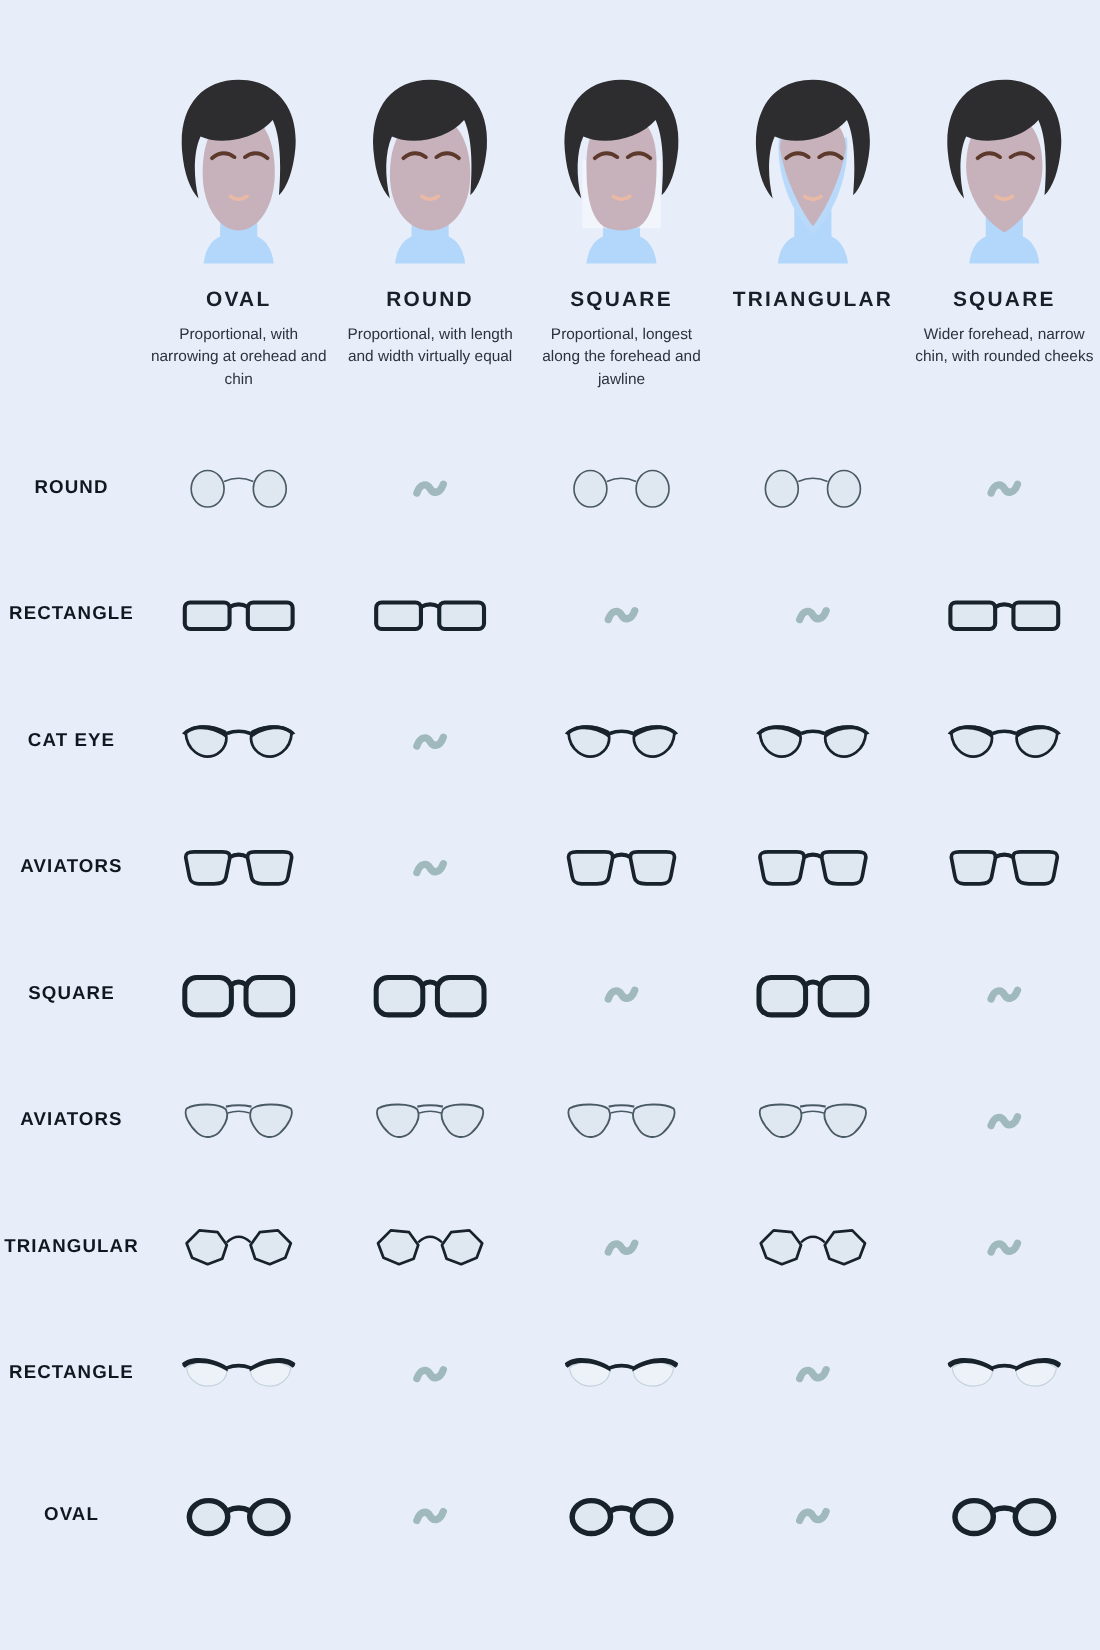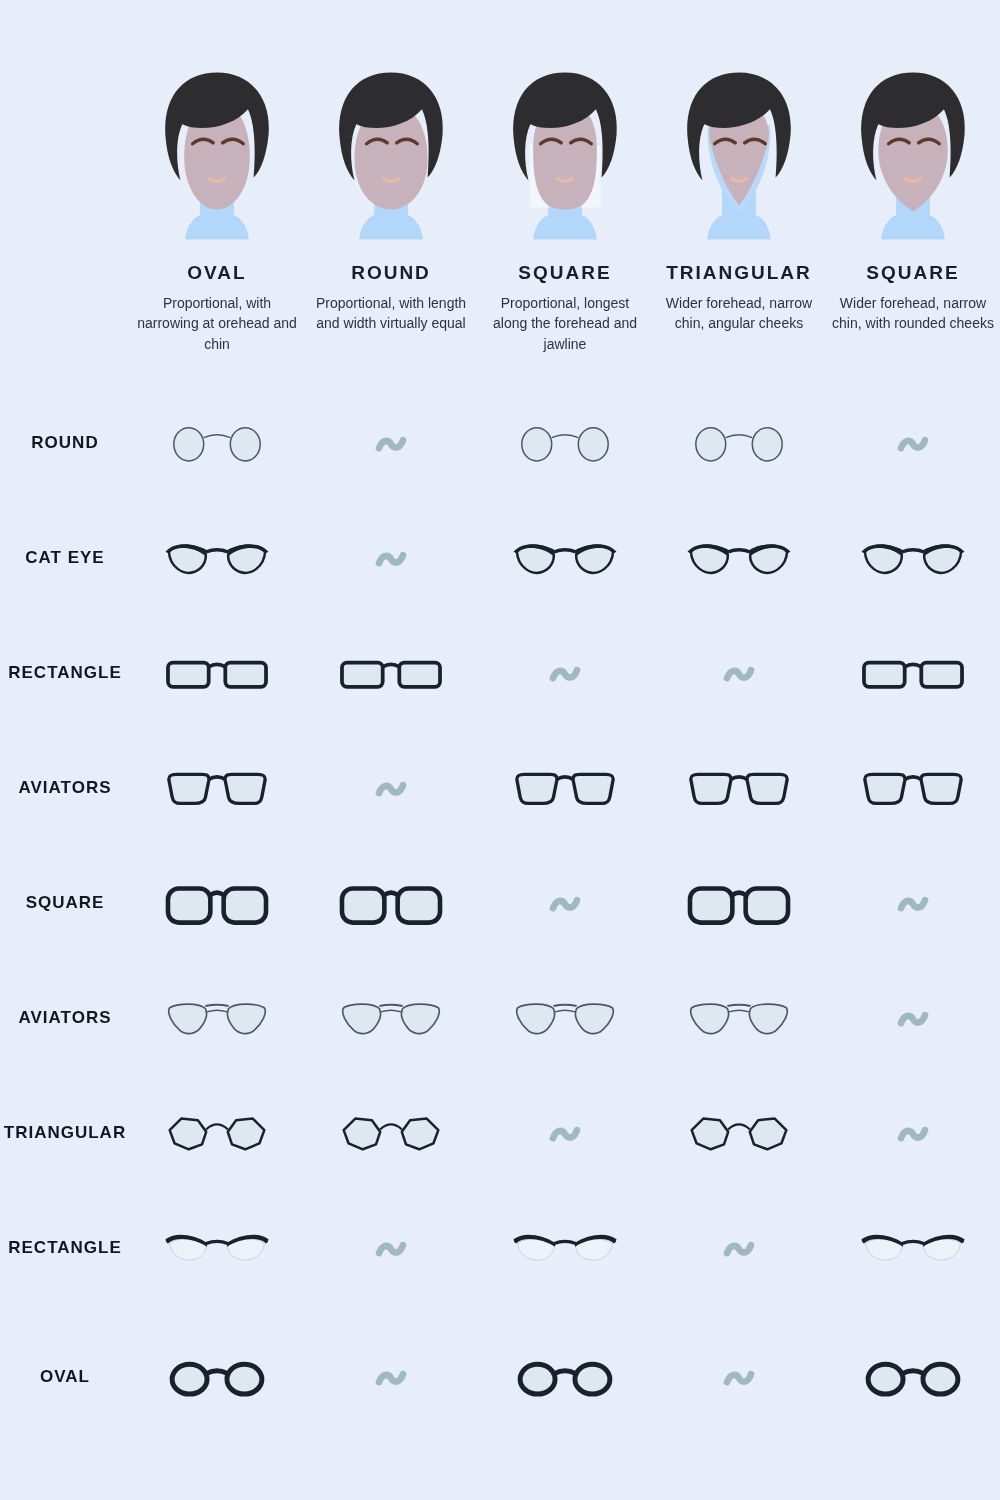--- a/index.html
+++ b/index.html
@@ -68,21 +68,20 @@
         <svg class="face-art" viewBox="0 0 160 190">
           <path d="M62,120 L62,158 C52,162 47,174 46,184 L114,184 C113,174 108,162 98,158 L98,120 Z" fill="#b3d7fa"></path>
           <path d="M47,62 C44,96 58,134 80,156 C102,134 116,96 113,62 Z" fill="#b8d9fa"></path>
           <path d="M80,40 C60,40 49,52 48,72 C52,98 65,128 80,148 C95,128 108,98 112,72 C111,52 100,40 80,40 Z" fill="#c7b2bc"></path>
           <path d="M80,6 C44,6 22,32 25,74 C27,98 33,112 41,121 C36,100 36,76 43,61 C62,70 97,64 113,45 C119,58 122,80 119,118 C127,110 133,94 135,72 C138,32 115,6 80,6 Z" fill="#2d2d30"></path>
           <path d="M54,82 Q65,73 76,81" fill="none" stroke="#5d392b" stroke-width="3.6" stroke-linecap="round"></path>
           <path d="M86,81 Q97,73 108,82" fill="none" stroke="#5d392b" stroke-width="3.6" stroke-linecap="round"></path>
           <path d="M72,119 Q80,125 88,119" fill="none" stroke="#e9b9a4" stroke-width="3.6" stroke-linecap="round"></path>
         </svg>
         <div class="face-label">TRIANGULAR</div>
-        <div class="face-desc">Wider forehead, narrow chin, angular cheeks</div>
       </div>
       <div class="face-col">
         <svg class="face-art" viewBox="0 0 160 190">
           <path d="M62,120 L62,158 C52,162 47,174 46,184 L114,184 C113,174 108,162 98,158 L98,120 Z" fill="#b3d7fa"></path>
           <path d="M80,38 C56,38 43,60 43,90 C43,118 60,142 80,154 C100,142 117,118 117,90 C117,60 104,38 80,38 Z" fill="#c7b2bc"></path>
           <path d="M80,6 C44,6 22,32 25,74 C27,98 33,112 41,121 C36,100 36,76 43,61 C62,70 97,64 113,45 C119,58 122,80 119,118 C127,110 133,94 135,72 C138,32 115,6 80,6 Z" fill="#2d2d30"></path>
           <path d="M54,82 Q65,73 76,81" fill="none" stroke="#5d392b" stroke-width="3.6" stroke-linecap="round"></path>
           <path d="M86,81 Q97,73 108,82" fill="none" stroke="#5d392b" stroke-width="3.6" stroke-linecap="round"></path>
           <path d="M72,119 Q80,125 88,119" fill="none" stroke="#e9b9a4" stroke-width="3.6" stroke-linecap="round"></path>
         </svg>
@@ -131,20 +130,66 @@
             <path d="M49,21 Q65,14 81,21" fill="none" stroke="#4a5a64" stroke-width="1.8"></path>
           </svg>
         </div>
         <div class="cell">
           <svg class="tilde-art" viewBox="0 0 60 40">
             <path d="M12,27 C17,13 26,14 30,21 C34,28 43,29 48,15" stroke="#9fb9bd" stroke-width="10" fill="none" stroke-linecap="round"></path>
           </svg>
         </div>
       </div>
       <div class="row">
+        <div class="row-label">RECTANGLE</div>
+        <div class="cell">
+          <svg class="glasses-art" viewBox="0 0 130 56">
+            <g>
+              <rect x="6" y="15" width="49" height="29" rx="6" fill="#dfe8f0" stroke="#17222b" stroke-width="4.5"></rect>
+            </g>
+            <g transform="translate(130,0) scale(-1,1)">
+              <rect x="6" y="15" width="49" height="29" rx="6" fill="#dfe8f0" stroke="#17222b" stroke-width="4.5"></rect>
+            </g>
+            <path d="M55,20 Q65,14 75,20" fill="none" stroke="#17222b" stroke-width="4.5"></path>
+          </svg>
+        </div>
+        <div class="cell">
+          <svg class="glasses-art" viewBox="0 0 130 56">
+            <g>
+              <rect x="6" y="15" width="49" height="29" rx="6" fill="#dfe8f0" stroke="#17222b" stroke-width="4.5"></rect>
+            </g>
+            <g transform="translate(130,0) scale(-1,1)">
+              <rect x="6" y="15" width="49" height="29" rx="6" fill="#dfe8f0" stroke="#17222b" stroke-width="4.5"></rect>
+            </g>
+            <path d="M55,20 Q65,14 75,20" fill="none" stroke="#17222b" stroke-width="4.5"></path>
+          </svg>
+        </div>
+        <div class="cell">
+          <svg class="tilde-art" viewBox="0 0 60 40">
+            <path d="M12,27 C17,13 26,14 30,21 C34,28 43,29 48,15" stroke="#9fb9bd" stroke-width="10" fill="none" stroke-linecap="round"></path>
+          </svg>
+        </div>
+        <div class="cell">
+          <svg class="tilde-art" viewBox="0 0 60 40">
+            <path d="M12,27 C17,13 26,14 30,21 C34,28 43,29 48,15" stroke="#9fb9bd" stroke-width="10" fill="none" stroke-linecap="round"></path>
+          </svg>
+        </div>
+        <div class="cell">
+          <svg class="glasses-art" viewBox="0 0 130 56">
+            <g>
+              <rect x="6" y="15" width="49" height="29" rx="6" fill="#dfe8f0" stroke="#17222b" stroke-width="4.5"></rect>
+            </g>
+            <g transform="translate(130,0) scale(-1,1)">
+              <rect x="6" y="15" width="49" height="29" rx="6" fill="#dfe8f0" stroke="#17222b" stroke-width="4.5"></rect>
+            </g>
+            <path d="M55,20 Q65,14 75,20" fill="none" stroke="#17222b" stroke-width="4.5"></path>
+          </svg>
+        </div>
+      </div>
+      <div class="row">
         <div class="row-label">CAT EYE</div>
         <div class="cell">
           <svg class="glasses-art" viewBox="0 0 130 56">
             <g>
               <path d="M7,19 C17,10 36,11 50,18 C54,27 50,39 38,44 C24,49 8,38 7,19 Z" fill="#dfe8f0" stroke="#17222b" stroke-width="3"></path>
               <path d="M3,20 C14,7 38,9 53,19 L50,24 C36,14 16,12 7,22 Z" fill="#17222b"></path>
             </g>
             <g transform="translate(130,0) scale(-1,1)">
               <path d="M7,19 C17,10 36,11 50,18 C54,27 50,39 38,44 C24,49 8,38 7,19 Z" fill="#dfe8f0" stroke="#17222b" stroke-width="3"></path>
               <path d="M3,20 C14,7 38,9 53,19 L50,24 C36,14 16,12 7,22 Z" fill="#17222b"></path>
@@ -187,66 +232,20 @@
           <svg class="glasses-art" viewBox="0 0 130 56">
             <g>
               <path d="M7,19 C17,10 36,11 50,18 C54,27 50,39 38,44 C24,49 8,38 7,19 Z" fill="#dfe8f0" stroke="#17222b" stroke-width="3"></path>
               <path d="M3,20 C14,7 38,9 53,19 L50,24 C36,14 16,12 7,22 Z" fill="#17222b"></path>
             </g>
             <g transform="translate(130,0) scale(-1,1)">
               <path d="M7,19 C17,10 36,11 50,18 C54,27 50,39 38,44 C24,49 8,38 7,19 Z" fill="#dfe8f0" stroke="#17222b" stroke-width="3"></path>
               <path d="M3,20 C14,7 38,9 53,19 L50,24 C36,14 16,12 7,22 Z" fill="#17222b"></path>
             </g>
             <path d="M52,20 Q65,15 78,20" fill="none" stroke="#17222b" stroke-width="4"></path>
-          </svg>
-        </div>
-      </div>
-      <div class="row">
-        <div class="row-label">RECTANGLE</div>
-        <div class="cell">
-          <svg class="glasses-art" viewBox="0 0 130 56">
-            <g>
-              <rect x="6" y="15" width="49" height="29" rx="6" fill="#dfe8f0" stroke="#17222b" stroke-width="4.5"></rect>
-            </g>
-            <g transform="translate(130,0) scale(-1,1)">
-              <rect x="6" y="15" width="49" height="29" rx="6" fill="#dfe8f0" stroke="#17222b" stroke-width="4.5"></rect>
-            </g>
-            <path d="M55,20 Q65,14 75,20" fill="none" stroke="#17222b" stroke-width="4.5"></path>
-          </svg>
-        </div>
-        <div class="cell">
-          <svg class="glasses-art" viewBox="0 0 130 56">
-            <g>
-              <rect x="6" y="15" width="49" height="29" rx="6" fill="#dfe8f0" stroke="#17222b" stroke-width="4.5"></rect>
-            </g>
-            <g transform="translate(130,0) scale(-1,1)">
-              <rect x="6" y="15" width="49" height="29" rx="6" fill="#dfe8f0" stroke="#17222b" stroke-width="4.5"></rect>
-            </g>
-            <path d="M55,20 Q65,14 75,20" fill="none" stroke="#17222b" stroke-width="4.5"></path>
-          </svg>
-        </div>
-        <div class="cell">
-          <svg class="tilde-art" viewBox="0 0 60 40">
-            <path d="M12,27 C17,13 26,14 30,21 C34,28 43,29 48,15" stroke="#9fb9bd" stroke-width="10" fill="none" stroke-linecap="round"></path>
-          </svg>
-        </div>
-        <div class="cell">
-          <svg class="tilde-art" viewBox="0 0 60 40">
-            <path d="M12,27 C17,13 26,14 30,21 C34,28 43,29 48,15" stroke="#9fb9bd" stroke-width="10" fill="none" stroke-linecap="round"></path>
-          </svg>
-        </div>
-        <div class="cell">
-          <svg class="glasses-art" viewBox="0 0 130 56">
-            <g>
-              <rect x="6" y="15" width="49" height="29" rx="6" fill="#dfe8f0" stroke="#17222b" stroke-width="4.5"></rect>
-            </g>
-            <g transform="translate(130,0) scale(-1,1)">
-              <rect x="6" y="15" width="49" height="29" rx="6" fill="#dfe8f0" stroke="#17222b" stroke-width="4.5"></rect>
-            </g>
-            <path d="M55,20 Q65,14 75,20" fill="none" stroke="#17222b" stroke-width="4.5"></path>
           </svg>
         </div>
       </div>
       <div class="row">
         <div class="row-label">AVIATORS</div>
         <div class="cell">
           <svg class="glasses-art" viewBox="0 0 130 56">
             <g>
               <path d="M7,17 C7,12 10,11 16,11 L47,11 C54,11 56,13 55,19 L51,39 C50,44 46,46 38,46 L21,46 C14,46 12,43 11,38 Z" fill="#dfe8f0" stroke="#17222b" stroke-width="4"></path>
             </g>

